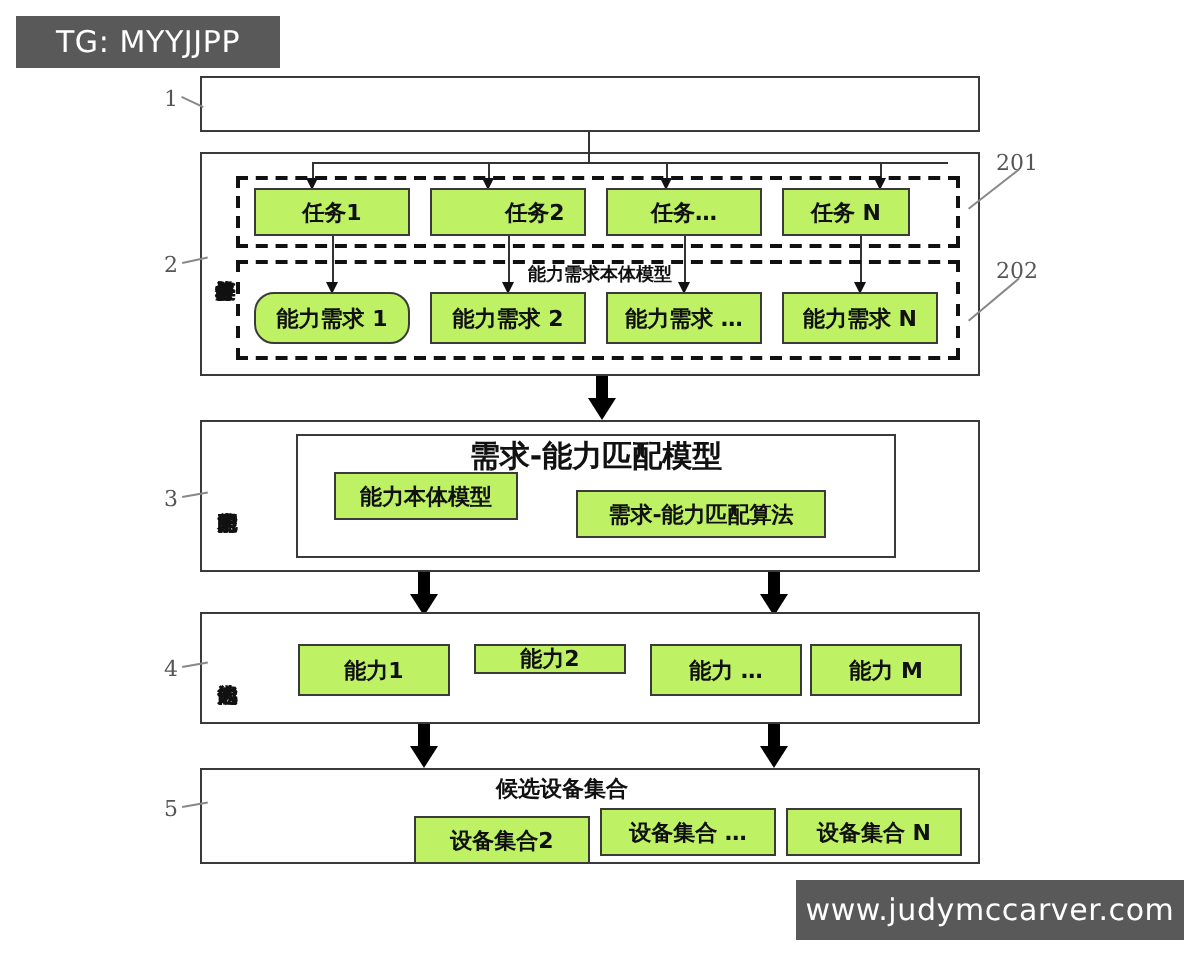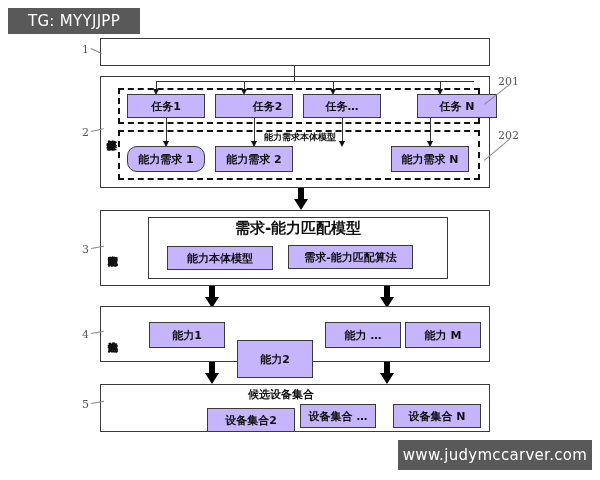--- a/index.html
+++ b/index.html
@@ -41,21 +41,21 @@
   
   .box {
     position: absolute;
     border: 1.4px solid #3a3a3a;
     background: #ffffff;
     box-sizing: border-box;
   }
   .leaf {
     position: absolute;
     border: 1.2px solid #3a3a3a;
-    background: #c4b5fd;
+    background: #bef264;
     box-sizing: border-box;
     display: flex;
     align-items: center;
     justify-content: center;
     font-weight: bold;
     font-size: 11px;
     color: #111;
     text-align: right;
   }
   .title-text {
@@ -177,96 +177,97 @@
   <div class="tip" style="left:330px; top:89px;"></div>
 
   <div class="vline" style="left:440px; top:81px; height:9px;"></div>
   <div class="tip" style="left:437px; top:89px;"></div>
 
   <div class="dashed" style="left:118px; top:88px; width:362px; height:36px;"></div>
 
   <div class="leaf" style="left:127px; top:94px; width:78px; height:24px;">任务1</div>
   <div class="leaf" style="left:215px; top:94px; width:78px; height:24px;padding-left:27px;">任务2</div>
   <div class="leaf" style="left:303px; top:94px; width:78px; height:24px;">任务…</div>
-  <div class="leaf" style="left:391px; top:94px; width:80px; height:24px;margin-left:26px;">任务 N</div>
+  <div class="leaf" style="left:391px; top:94px; width:64px; height:24px;">任务 N</div>
 
   <div class="refnum" style="left:498px; top:75px;">201</div>
   <div class="leader" style="left:484px; top:104px; width:32px; transform:rotate(-38deg);"></div>
 
   <div class="vline" style="left:166px; top:118px; height:25px;"></div>
   <div class="tip" style="left:163px; top:141px;"></div>
   <div class="vline" style="left:254px; top:118px; height:25px;"></div>
   <div class="tip" style="left:251px; top:141px;"></div>
   <div class="vline" style="left:342px; top:118px; height:25px;"></div>
   <div class="tip" style="left:339px; top:141px;"></div>
   <div class="vline" style="left:430px; top:118px; height:25px;"></div>
   <div class="tip" style="left:427px; top:141px;"></div>
 
   <div class="dashed" style="left:118px; top:130px; width:362px; height:50px;"></div>
   <div class="title-text" style="left:200px; top:131px; width:200px; height:13px; font-size:9px;">能力需求本体模型</div>
 
   <div class="leaf" style="left:127px; top:146px; width:78px; height:26px;border-radius:10px;">能力需求 1</div>
   <div class="leaf" style="left:215px; top:146px; width:78px; height:26px;">能力需求 2</div>
+  <div class="leaf" style="left:303px; top:146px; width:78px; height:26px;">能力需求 …</div>
   <div class="leaf" style="left:391px; top:146px; width:78px; height:26px;">能力需求 N</div>
 
   <div class="refnum" style="left:498px; top:129px;">202</div>
   <div class="leader" style="left:484px; top:160px; width:33px; transform:rotate(-40deg);"></div>
 
   <div class="bigarrow" style="left:294px; top:188px;">
     <div class="shaft"></div>
       <div class="head"></div>
   </div>
 
   <div class="box" style="left:100px; top:210px; width:390px; height:76px;"></div>
   <div class="vlabel" style="left:104px; top:214px; height:68px;">需求能力匹配</div>
 
   <div class="refnum" style="left:82px; top:243px;">3</div>
   <div class="leader" style="left:91px; top:248px; width:13px; transform:rotate(-10deg);"></div>
 
   <div class="box" style="left:148px; top:217px; width:300px; height:62px;"></div>
   <div class="title-text" style="left:148px; top:219px; width:300px; height:18px; font-size:15px;">需求-能力匹配模型</div>
 
-  <div class="leaf" style="left:167px; top:246px; width:106px; height:24px;">能力本体模型</div>
+  <div class="leaf" style="left:167px; top:236px; width:92px; height:24px;">能力本体模型</div>
   <div class="leaf" style="left:288px; top:245px; width:125px; height:24px;">需求-能力匹配算法</div>
 
   <div class="bigarrow" style="left:205px; top:286px;">
     <div class="shaft"></div>
       <div class="head"></div>
   </div>
   <div class="bigarrow" style="left:380px; top:286px;">
     <div class="shaft"></div>
       <div class="head"></div>
   </div>
 
   <div class="box" style="left:100px; top:306px; width:390px; height:56px;"></div>
   <div class="vlabel" style="left:104px; top:310px; height:48px;">候选能力池</div>
 
   <div class="refnum" style="left:82px; top:328px;">4</div>
   <div class="leader" style="left:91px; top:333px; width:13px; transform:rotate(-10deg);"></div>
 
   <div class="leaf" style="left:149px; top:322px; width:76px; height:26px;">能力1</div>
-  <div class="leaf" style="left:237px; top:340px; width:76px; height:38px;">能力2</div>
+  <div class="leaf" style="left:237px; top:322px; width:76px; height:15px;">能力2</div>
   <div class="leaf" style="left:325px; top:322px; width:76px; height:26px;">能力 …</div>
   <div class="leaf" style="left:405px; top:322px; width:76px; height:26px;">能力 M</div>
 
   <div class="bigarrow" style="left:205px; top:362px;">
     <div class="shaft"></div>
       <div class="head"></div>
   </div>
   <div class="bigarrow" style="left:380px; top:362px;">
     <div class="shaft"></div>
       <div class="head"></div>
   </div>
 
   <div class="box" style="left:100px; top:384px; width:390px; height:48px;"></div>
   <div class="title-text" style="left:100px; top:386px; width:362px; height:16px; font-size:11px;">候选设备集合</div>
 
   <div class="refnum" style="left:82px; top:398px;">5</div>
   <div class="leader" style="left:91px; top:403px; width:13px; transform:rotate(-10deg);"></div>
 
   <div class="leaf" style="left:207px; top:408px; width:88px; height:24px;">设备集合2</div>
-  <div class="leaf" style="left:300px; top:404px; width:76px; height:24px;">设备集合 …</div>
+  <div class="leaf" style="left:300px; top:404px; width:88px; height:24px;">设备集合 …</div>
   <div class="leaf" style="left:393px; top:404px; width:88px; height:24px;">设备集合 N</div>
 
   <div class="badge" id="tag-badge">TG: MYYJJPP</div>
   <div class="badge" id="site-badge">www.judymccarver.com</div>
 
 </div>
 
 </body></html>

